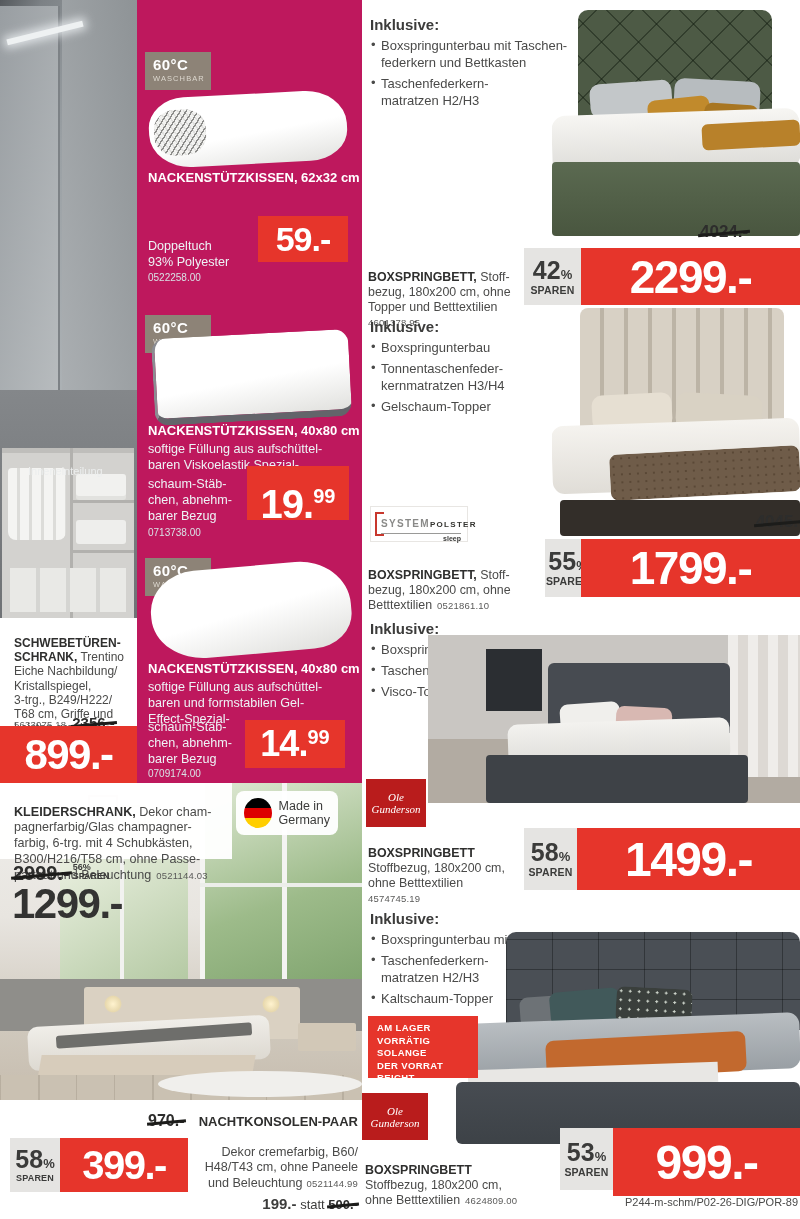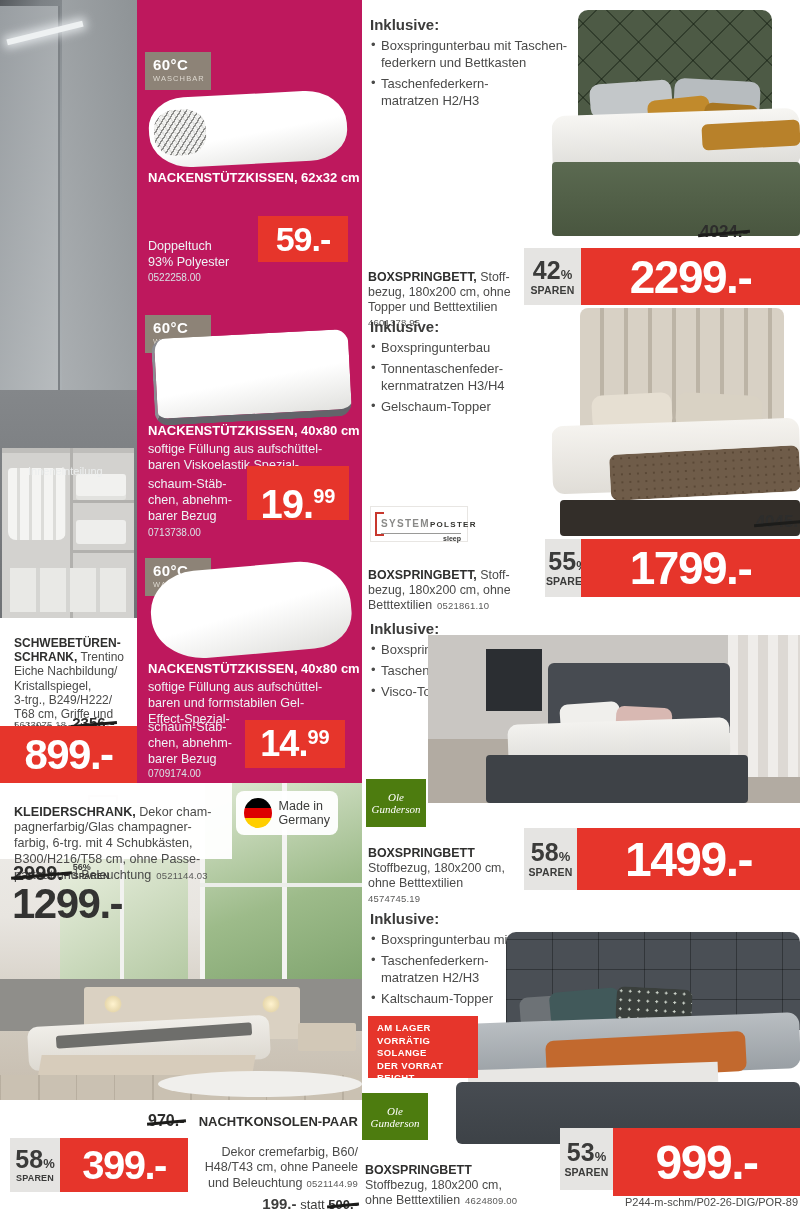--- a/index.html
+++ b/index.html
@@ -59,21 +59,21 @@
         background:linear-gradient(180deg,#000 0 33%,#dd0000 33% 66%,#ffce00 66%);}
   .made-txt{font-size:12.5px;line-height:1.15;color:#3c3c3b;}
   .sp-logo{background:#fff;border:1px solid #e8e6e3;box-sizing:border-box;padding:6px 6px 2px 10px;}
   .sp-bracket{position:absolute;left:4px;top:5px;width:7px;height:20px;
               border-left:2.5px solid #c8372d;border-top:2.5px solid #c8372d;
               border-bottom:2.5px solid #c8372d;}
   .sp-t1{font-size:10px;letter-spacing:1.3px;color:#8a8a88;font-weight:bold;}
   .sp-t2{font-size:8px;letter-spacing:1.3px;color:#33332f;font-weight:bold;}
   .sp-sub{font-size:7px;color:#3a3a38;text-align:right;border-top:1px solid #9a9a98;
           margin-top:2px;padding-top:1px;font-weight:bold;}
-  .ole-logo{background:#4d7c0f;color:#fff;display:flex;align-items:center;justify-content:center;
+  .ole-logo{background:#b91c1c;color:#fff;display:flex;align-items:center;justify-content:center;
             font-family:"Liberation Serif",serif;font-style:italic;font-size:11px;text-align:center;}
   .stock-badge{background:#e6352b;color:#fff;font-size:9.5px;font-weight:bold;
                line-height:1.32;letter-spacing:.4px;padding:6px 0 0 9px;box-sizing:border-box;}
 
   
   .photo{overflow:hidden;}
   .ph-el{position:absolute;}
 </style>
 </head>
 <body>

